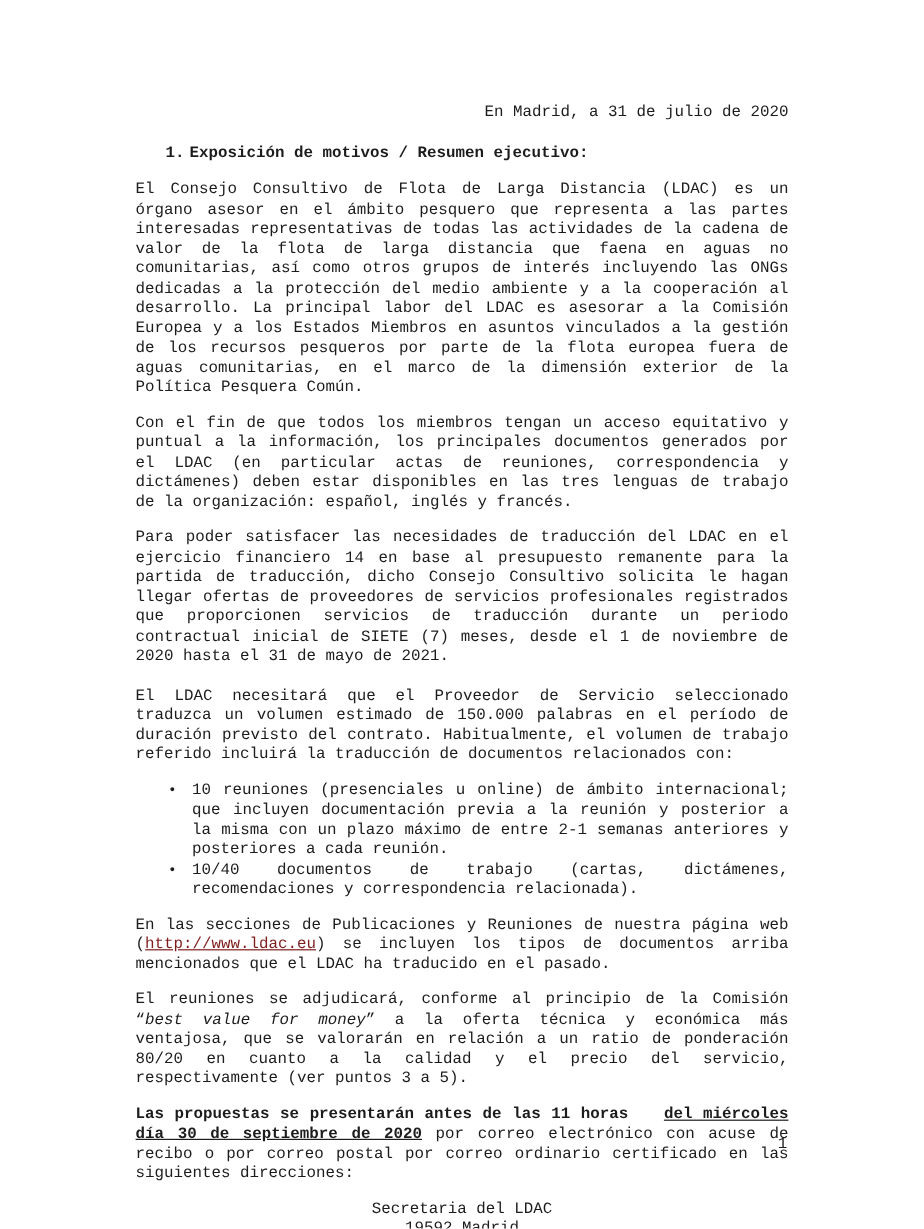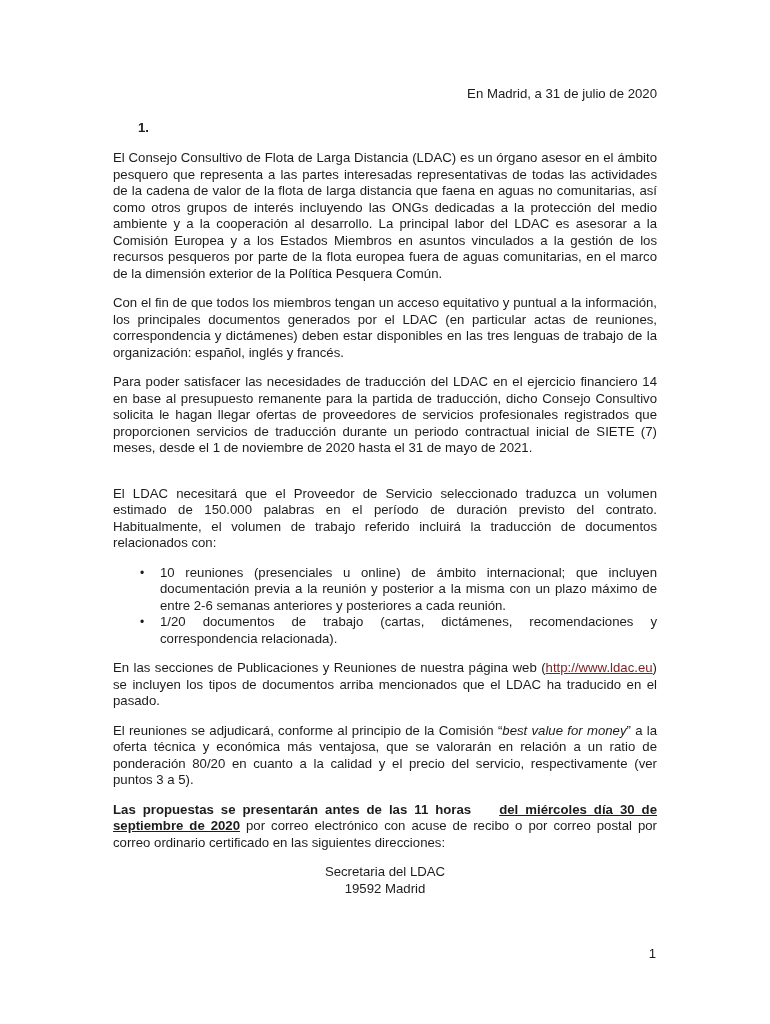--- a/index.html
+++ b/index.html
@@ -3,21 +3,21 @@
 <meta charset="utf-8">
 <style>
   html, body { margin: 0; padding: 0; background: #ffffff; }
   .page {
     position: relative;
     width: 770px;
     height: 1024px;
     background: #ffffff;
     box-sizing: border-box;
     padding: 86px 113px 0 113px;
-    font-family: Liberation Sans, sans-serif;
+    font-family: Liberation Mono, monospace;
     font-size: 13.2px;
     line-height: 16.5px;
     color: #1c1c1c;
     overflow: hidden;
   }
   .date-line {
     text-align: right;
     margin: 0 0 17px 0;
   }
   .doc-title {
@@ -32,21 +32,21 @@
   }
   .section-heading .num {
     flex: 0 0 auto;
     width: 20px;
     margin-left: 25px;
   }
   .para {
     margin: 0 0 13px 0;
     text-align: justify;
   }
-  .para.extra-gap { margin-top: 29px; }
+  .para.extra-gap { margin-top: 16px; }
   .bullet-list { margin: 3px 0 13px 0; }
   .bullet-item { display: flex; }
   .bullet-marker {
     flex: 0 0 auto;
     width: 20px;
     margin-left: 27px;
     font-size: 12px;
   }
   .bullet-text { flex: 1 1 auto; text-align: justify; }
   .link { color: #7f1d1d; text-decoration: underline; cursor: pointer; }
@@ -64,38 +64,39 @@
 </head>
 <body>
 
 <div class="page">
 
   <div class="date-line">En Madrid, a 31 de julio de 2020</div>
 
 
   <div class="section-heading">
     <span class="num">1.</span>
+    <span>Exposición de motivos / Resumen ejecutivo:</span>
   </div>
 
   <p class="para">El Consejo Consultivo de Flota de Larga Distancia (LDAC) es un órgano asesor en el ámbito pesquero que representa a las partes interesadas representativas de todas las actividades de la cadena de valor de la flota de larga distancia que faena en aguas no comunitarias, así como otros grupos de interés incluyendo las ONGs dedicadas a la protección del medio ambiente y a la cooperación al desarrollo.  La principal labor del LDAC es asesorar a la Comisión Europea y a los Estados Miembros en asuntos vinculados a la gestión de los recursos pesqueros por parte de la flota europea fuera de aguas comunitarias, en el marco de la dimensión exterior de la Política Pesquera Común.</p>
 
   <p class="para">Con el fin de que todos los miembros tengan un acceso equitativo y puntual a la información, los principales documentos generados por el LDAC (en particular actas de reuniones, correspondencia y dictámenes) deben estar disponibles en las tres lenguas de trabajo de la organización: español, inglés y francés.</p>
 
   <p class="para">Para poder satisfacer las necesidades de traducción del LDAC en el ejercicio financiero 14 en base al presupuesto remanente para la partida de traducción, dicho Consejo Consultivo solicita le hagan llegar ofertas de proveedores de servicios profesionales registrados que proporcionen servicios de traducción durante un periodo contractual inicial de SIETE (7) meses, desde el 1 de noviembre de 2020 hasta el 31 de mayo de 2021.</p>
 
   <p class="para extra-gap">El LDAC necesitará que el Proveedor de Servicio seleccionado traduzca un volumen estimado de 150.000 palabras en el período de duración previsto del contrato. Habitualmente, el volumen de trabajo referido incluirá la traducción de documentos relacionados con:</p>
 
   <div class="bullet-list">
     <div class="bullet-item">
       <span class="bullet-marker">•</span>
-      <span class="bullet-text">10 reuniones (presenciales u online) de ámbito internacional; que incluyen documentación previa a la reunión y posterior a la misma con un plazo máximo de entre 2-6 semanas anteriores y posteriores a cada reunión.</span>
+      <span class="bullet-text">10 reuniones (presenciales u online) de ámbito internacional; que incluyen documentación previa a la reunión y posterior a la misma con un plazo máximo de entre 2-1 semanas anteriores y posteriores a cada reunión.</span>
     </div>
     <div class="bullet-item">
       <span class="bullet-marker">•</span>
-      <span class="bullet-text">1/20 documentos de trabajo (cartas, dictámenes, recomendaciones y correspondencia relacionada).</span>
+      <span class="bullet-text">10/40 documentos de trabajo (cartas, dictámenes, recomendaciones y correspondencia relacionada).</span>
     </div>
   </div>
 
   <p class="para"><span>En las secciones de Publicaciones y Reuniones de nuestra página web (</span><a class="link">http://www.ldac.eu</a><span>) se incluyen los tipos de documentos arriba mencionados que el LDAC ha traducido en el pasado.</span></p>
 
   <p class="para"><span>El reuniones se adjudicará, conforme al principio de la Comisión “</span><span class="italic">best value for money</span><span>” a la oferta técnica y económica más ventajosa, que se valorarán en relación a un ratio de ponderación 80/20 en cuanto a la calidad y el precio del servicio, respectivamente (ver puntos 3 a 5).</span></p>
 
   <p class="para"><span class="bold">Las propuestas se presentarán antes de las 11 horas </span><span class="bold-underline">del miércoles día 30 de septiembre de 2020</span><span> por correo electrónico con acuse de recibo o por correo postal por correo ordinario certificado en las siguientes direcciones:</span></p>
 
   <div class="address">

